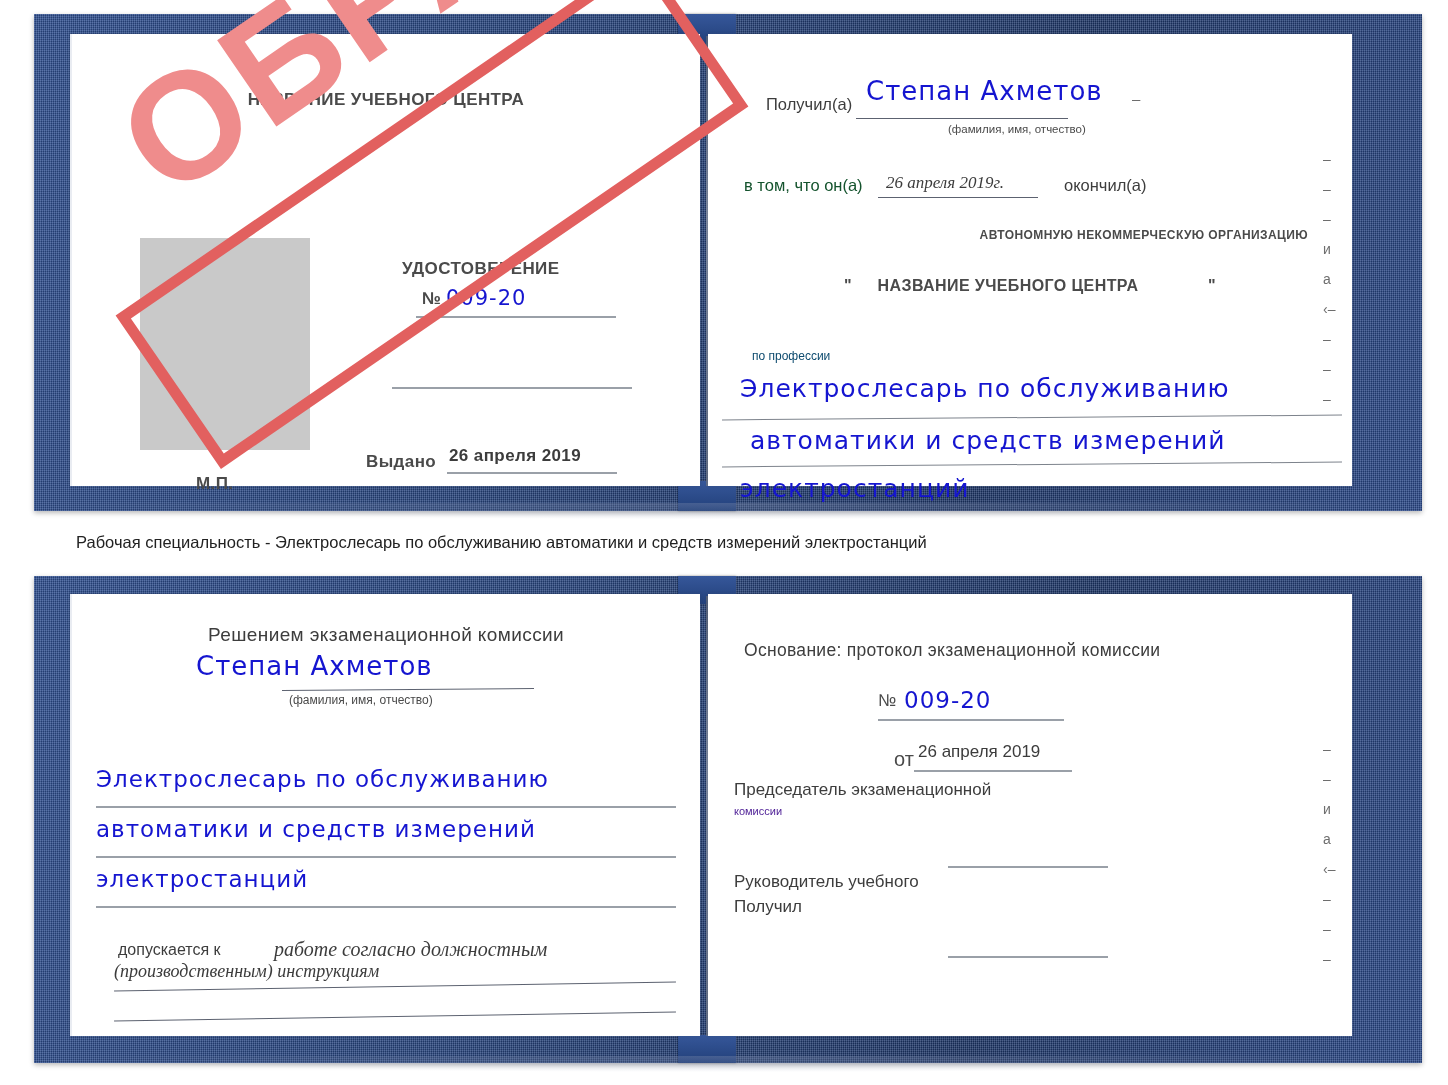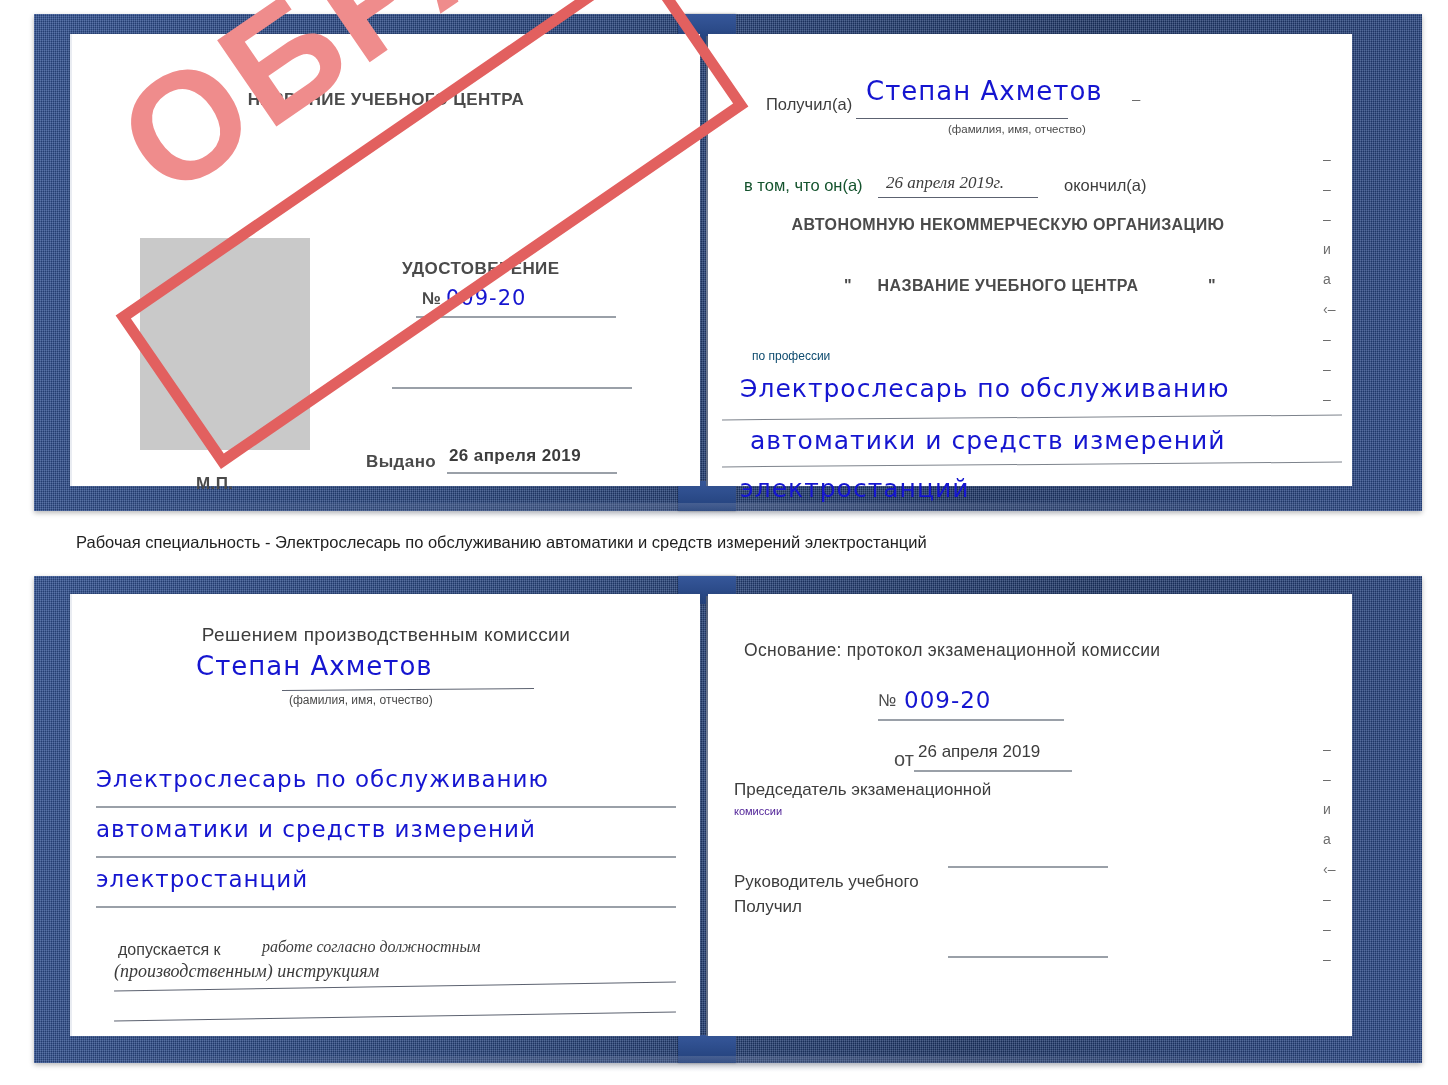--- a/index.html
+++ b/index.html
@@ -168,21 +168,21 @@
     <div class="hand-blue" style="position:absolute;left:158px;top:42px;font-size:26px;">Степан Ахметов</div>
     <div class="rule dark" style="left:148px;top:84px;width:212px;"></div>
     <div class="t" style="left:240px;top:89px;font-size:11.5px;color:#4a4a4a;">(фамилия, имя, отчество)</div>
     <div class="t" style="left:424px;top:56px;font-size:15px;color:#6d6d6d;">–</div>
 
     <div class="t" style="left:36px;top:142px;font-size:16.5px;color:#14532d;">в том, что он(а)</div>
     <div class="type-ital" style="position:absolute;left:178px;top:139px;font-size:17px;">26 апреля 2019г.</div>
     <div class="rule dark" style="left:170px;top:163px;width:160px;"></div>
     <div class="t" style="left:356px;top:142px;font-size:16.5px;color:#3d3d3d;">окончил(а)</div>
 
-    <div class="t bold center" style="left:0;top:182px;width:600px;font-size:16px;">АВТОНОМНУЮ НЕКОММЕРЧЕСКУЮ ОРГАНИЗАЦИЮ</div>
+    <div class="t bold center" style="left:0;top:194px;width:600px;font-size:12px;text-align:right;">АВТОНОМНУЮ НЕКОММЕРЧЕСКУЮ ОРГАНИЗАЦИЮ</div>
     <div class="t bold" style="left:136px;top:243px;font-size:16px;">"</div>
     <div class="t bold center" style="left:0;top:243px;width:600px;font-size:16px;">НАЗВАНИЕ УЧЕБНОГО ЦЕНТРА</div>
     <div class="t bold" style="left:500px;top:243px;font-size:16px;">"</div>
 
     <div class="t" style="left:44px;top:315px;font-size:12px;color:#0c4a6e;">по профессии</div>
 
     <div class="hand-blue" style="position:absolute;left:32px;top:340px;font-size:25px;">Электрослесарь по обслуживанию</div>
     <div class="rule thin" style="left:14px;top:383px;width:620px;transform:rotate(-0.45deg);"></div>
 
     <div class="hand-blue" style="position:absolute;left:42px;top:392px;font-size:25px;">автоматики и средств измерений</div>
@@ -209,38 +209,38 @@
 
 <div class="caption">Рабочая специальность - Электрослесарь по обслуживанию автоматики и средств измерений электростанций</div>
 
 <div class="book bottom">
 
   <div class="spine-tab" style="left:644px;top:0px;width:58px;height:28px;"></div>
   <div class="spine-tab" style="left:644px;top:459px;width:58px;height:28px;"></div>
 
   <div class="page inner-edge-l" style="left:36px;top:18px;width:628px;height:442px;">
 
-    <div class="t center" style="left:0;top:30px;width:628px;font-size:19px;color:#3d3d3d;letter-spacing:.4px;">Решением производственным комиссии</div>
+    <div class="t center" style="left:0;top:30px;width:628px;font-size:19px;color:#3d3d3d;letter-spacing:.4px;">Решением экзаменационной комиссии</div>
 
     <div class="hand-blue" style="position:absolute;left:124px;top:57px;font-size:26px;">Степан Ахметов</div>
     <div class="rule dark" style="left:210px;top:95px;width:252px;transform:rotate(-0.4deg);"></div>
     <div class="t" style="left:217px;top:99px;font-size:12px;color:#4a4a4a;">(фамилия, имя, отчество)</div>
 
 
     <div class="hand-blue" style="position:absolute;left:24px;top:172px;font-size:23px;">Электрослесарь по обслуживанию</div>
     <div class="rule" style="left:24px;top:212px;width:580px;"></div>
 
     <div class="hand-blue" style="position:absolute;left:24px;top:222px;font-size:23px;">автоматики и средств измерений</div>
     <div class="rule" style="left:24px;top:262px;width:580px;"></div>
 
     <div class="hand-blue" style="position:absolute;left:24px;top:272px;font-size:23px;">электростанций</div>
     <div class="rule" style="left:24px;top:312px;width:580px;"></div>
 
     <div class="t" style="left:46px;top:347px;font-size:16px;color:#3d3d3d;">допускается к</div>
-    <div class="type-ital" style="position:absolute;left:190px;top:344px;font-size:16px;">работе согласно должностным</div>
+    <div class="type-ital" style="position:absolute;left:202px;top:344px;font-size:20px;">работе согласно должностным</div>
     <div class="type-ital" style="position:absolute;left:42px;top:367px;font-size:18px;">(производственным) инструкциям</div>
     <div class="rule dark" style="left:42px;top:392px;width:562px;transform:rotate(-0.9deg);"></div>
     <div class="rule dark" style="left:42px;top:422px;width:562px;transform:rotate(-0.9deg);"></div>
   </div>
 
   <div class="gutter" style="left:672px;top:20px;height:440px;"></div>
 
   <div class="page" style="left:674px;top:18px;width:644px;height:442px;">
 
     <div class="t" style="left:36px;top:46px;font-size:17.5px;color:#3d3d3d;letter-spacing:.3px;">Основание: протокол экзаменационной комиссии</div>

